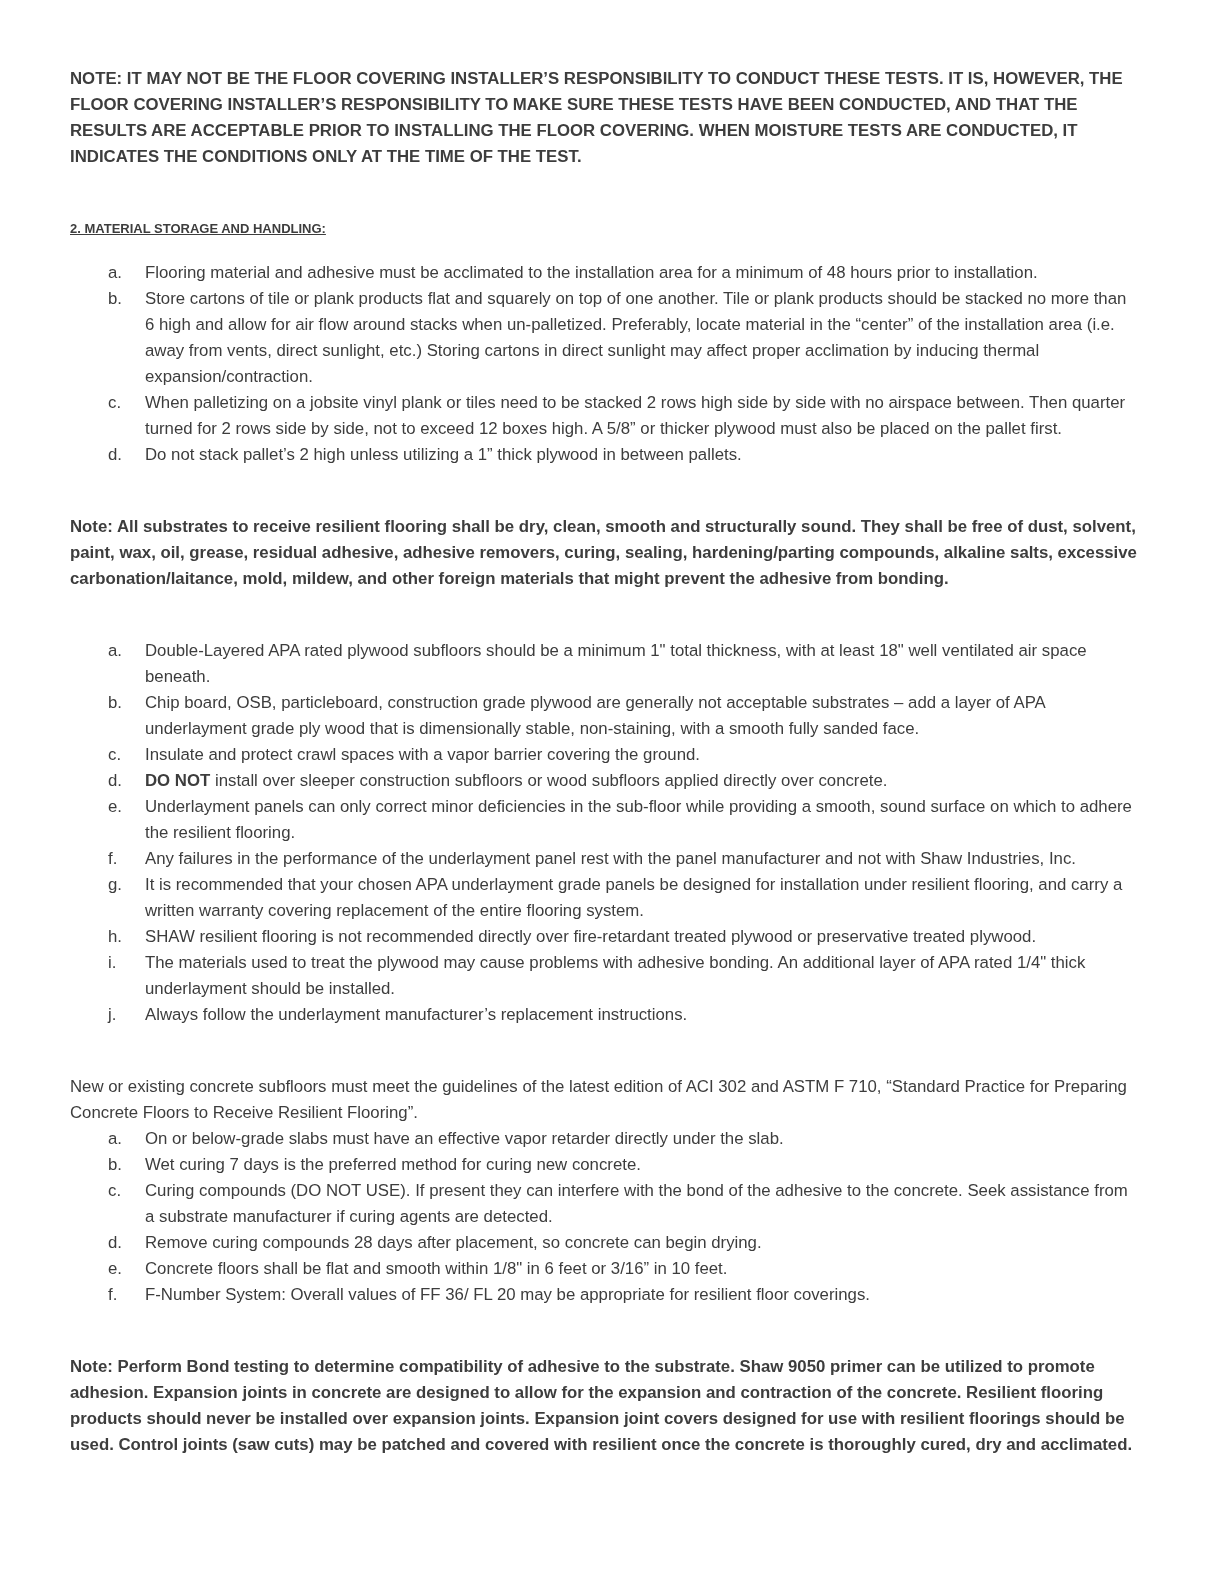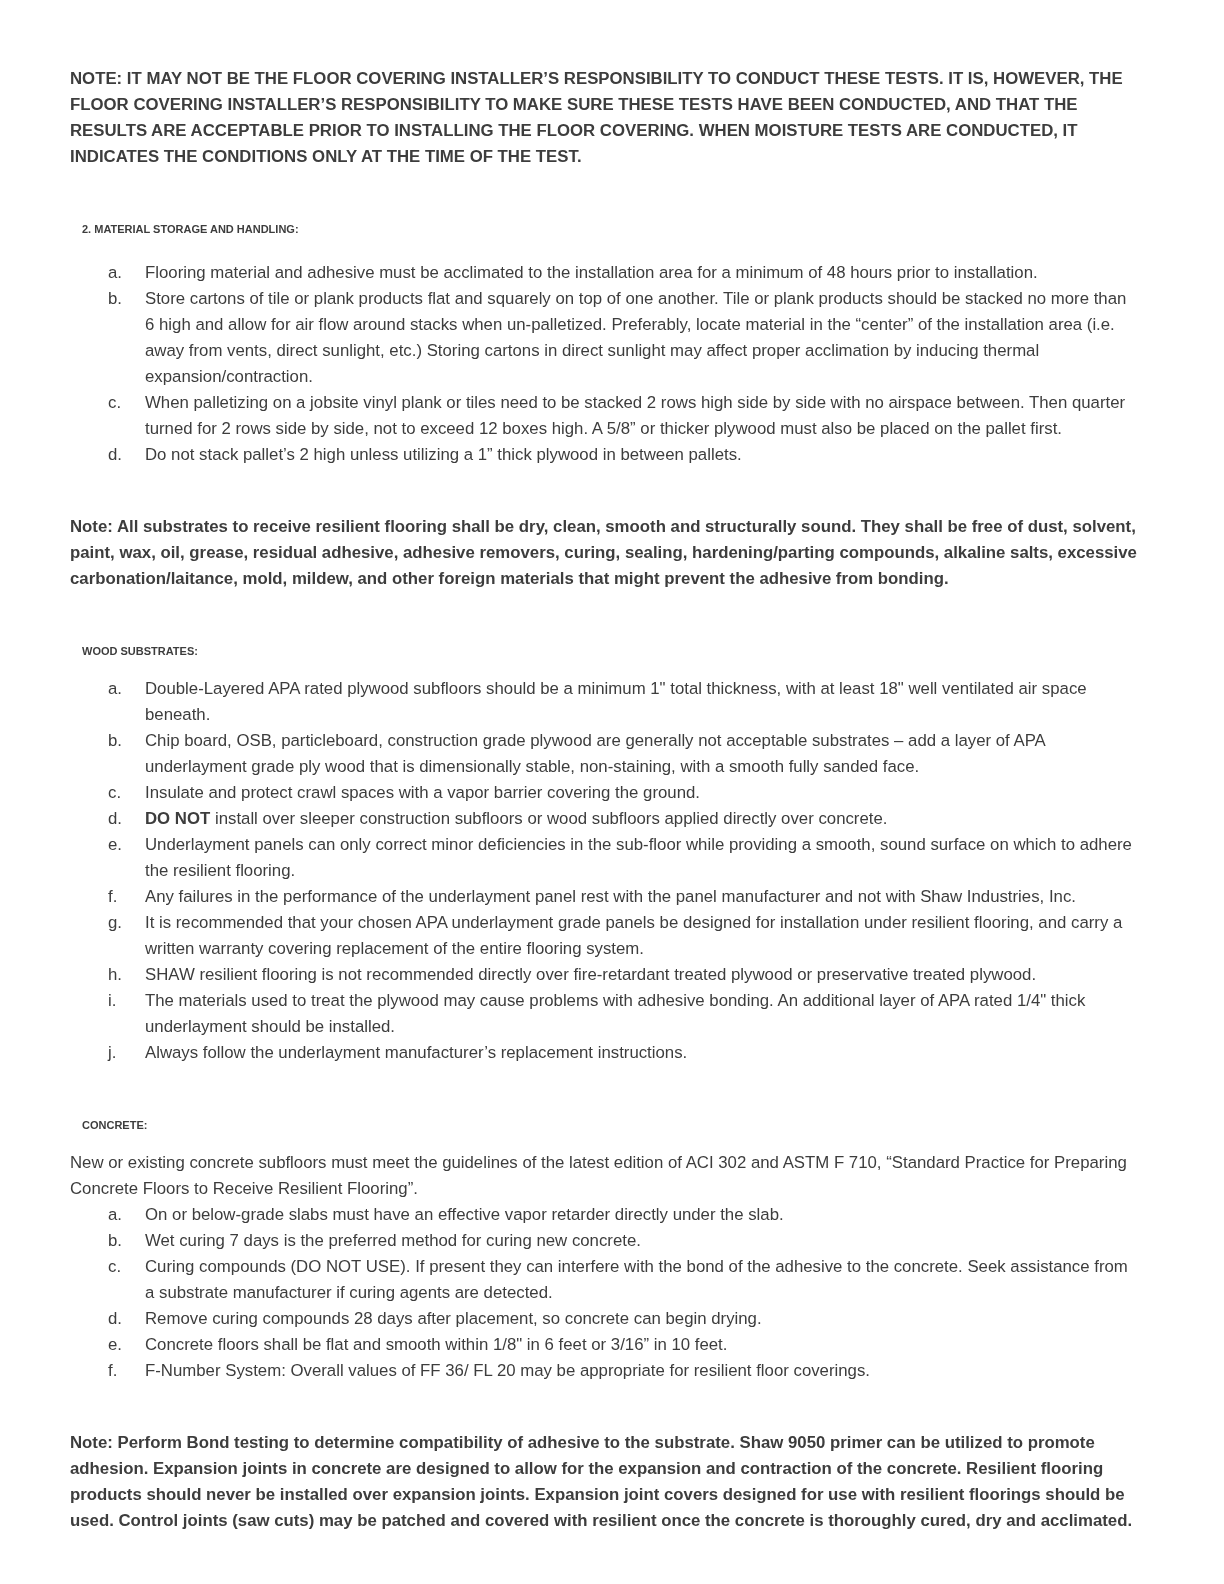--- a/index.html
+++ b/index.html
@@ -18,23 +18,24 @@
     box-sizing: border-box;
     width: 1224px;
     height: 1584px;
     padding: 66px 86px 40px 70px;
     font-size: 16.8px;
     line-height: 26px;
   }
   .para { margin: 0; }
   .bold { font-weight: bold; }
   .heading {
-    margin: 12px;
+    margin: 0;
     font-weight: bold;
-    font-size: 11px;
+    font-size: 13px;
+    text-decoration: underline;
   }
   .section { margin-top: 46px; }
   .heading.gap-after { margin-bottom: 18px; }
   .list { margin: 0; }
   .li {
     display: flex;
     margin-left: 38px;
   }
   .marker {
     flex: 0 0 37px;
@@ -70,21 +71,20 @@
         <span class="text">Do not stack pallet’s 2 high unless utilizing a 1” thick plywood in between pallets.</span>
       </div>
     </div>
   </div>
 
   <div class="section">
     <p class="para bold">Note: All substrates to receive resilient flooring shall be dry, clean, smooth and structurally sound. They shall be free of dust, solvent, paint, wax, oil, grease, residual adhesive, adhesive removers, curing,  sealing, hardening/parting  compounds, alkaline salts, excessive carbonation/laitance, mold, mildew, and  other  foreign materials that might prevent the adhesive from bonding.</p>
   </div>
 
   <div class="section">
-    <p class="heading">WOOD SUBSTRATES:</p>
     <div class="list">
       <div class="li">
         <span class="marker">a.</span>
         <span class="text">Double-Layered APA rated plywood subfloors should be a minimum 1" total thickness, with at least 18" well ventilated air space beneath.</span>
       </div>
       <div class="li">
         <span class="marker">b.</span>
         <span class="text">Chip board, OSB, particleboard, construction grade plywood are generally not acceptable substrates – add a layer of APA underlayment grade ply wood that is dimensionally stable, non-staining, with a smooth fully sanded face.</span>
       </div>
       <div class="li">
@@ -117,21 +117,20 @@
       </div>
       <div class="li">
         <span class="marker">j.</span>
         <span class="text">Always follow the underlayment manufacturer’s replacement instructions.</span>
       </div>
     </div>
   </div>
 
 
   <div class="section">
-    <p class="heading">CONCRETE:</p>
     <p class="para">New or existing concrete subfloors must meet the guidelines of the latest edition of ACI 302 and ASTM F 710, “Standard Practice for Preparing Concrete Floors to Receive Resilient Flooring”.</p>
     <div class="list">
       <div class="li">
         <span class="marker">a.</span>
         <span class="text">On or below-grade slabs must have an effective vapor retarder directly under the slab.</span>
       </div>
       <div class="li">
         <span class="marker">b.</span>
         <span class="text">Wet curing 7 days is the preferred method for curing new concrete.</span>
       </div>

